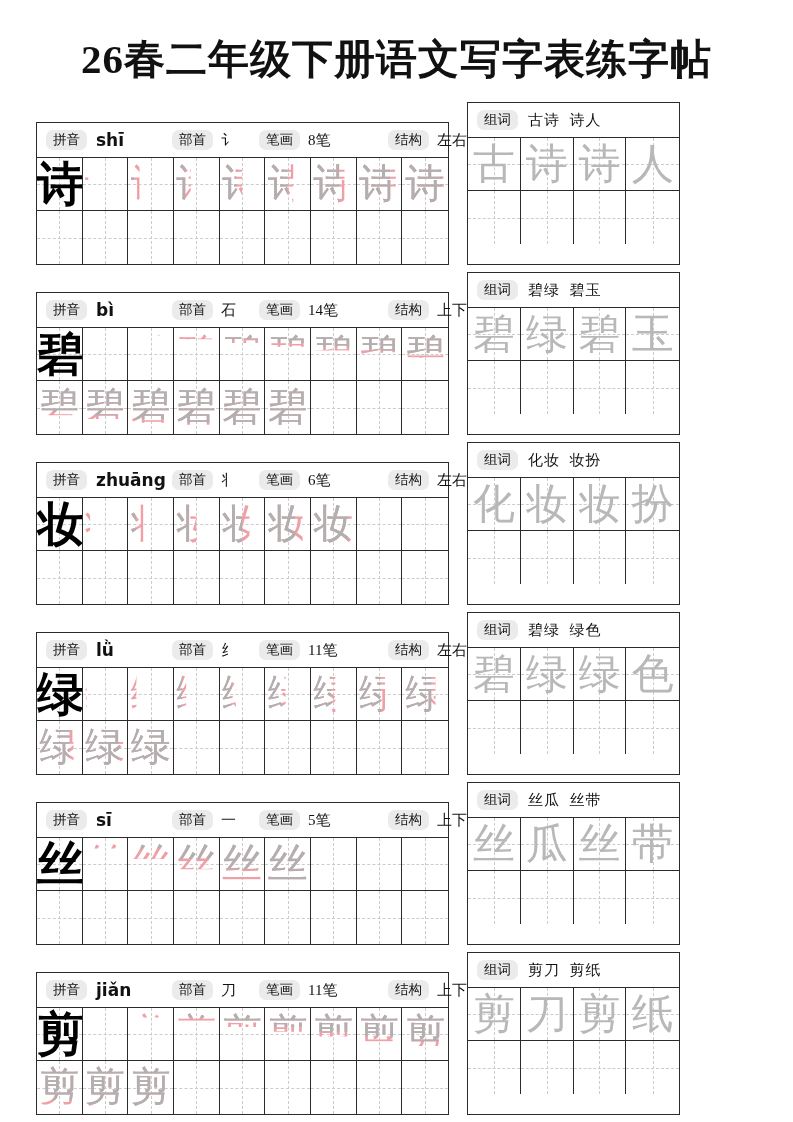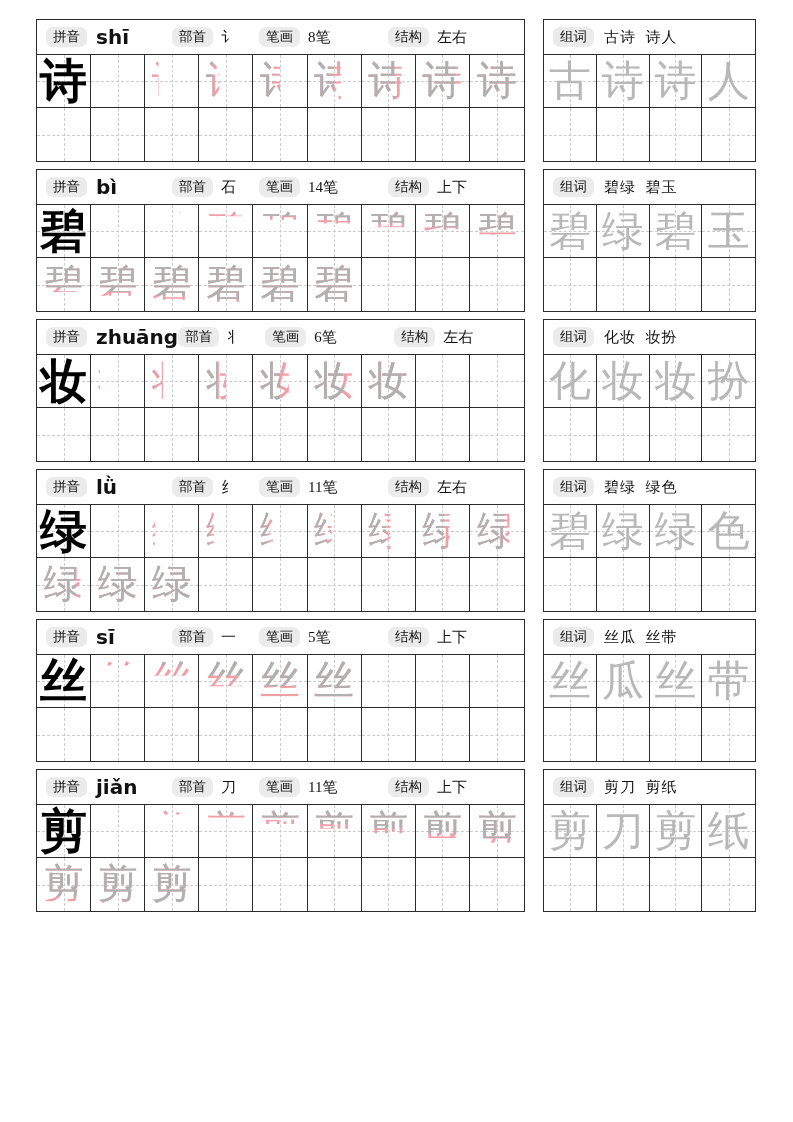--- a/index.html
+++ b/index.html
@@ -47,21 +47,21 @@
   .name-grid .ncell:last-child{border-right:none;}
   .name-grid .ncell::before,
   .name-grid .ncell::after{content:"";position:absolute;}
   .name-grid .ncell::before{left:0;right:0;top:50%;border-top:1px dashed #d8d8d8;}
   .name-grid .ncell::after{top:0;bottom:0;left:50%;border-left:1px dashed #d8d8d8;}
 
   
   .sections{margin:19px 37px 0 36px;}
   .section-row{display:flex;gap:18px;margin-bottom:7px;}
   .card{border:1.6px solid #2b2b2b;box-sizing:border-box;background:#fff;}
-  .card-left{width:489px;}
+  .card-left{width:413px;margin-top:20px;}
   .card-right{width:213px;}
   .head{
     display:flex;
     align-items:center;
     height:35px;
     border-bottom:1.6px solid #2b2b2b;
     padding:0 9px;
     box-sizing:border-box;
     font-size:15px;
     white-space:pre;
@@ -70,21 +70,21 @@
     background:#ebebeb;
     border-radius:7px;
     padding:1px 7px 2px;
     font-size:13.5px;
     line-height:1.3;
     flex:0 0 auto;
   }
   .pinyin{
     font-family:"DejaVu Sans","Liberation Sans",sans-serif;
     font-weight:600;
-    font-size:20px;
+    font-size:17px;
     margin-left:9px;
     flex:0 0 76px;
     overflow:visible;
   }
   .hval{margin-left:8px;}
   .hval.radical{flex:0 0 32px;}
   .hval.strokes{flex:0 0 58px;}
   .gap1{flex:0 0 6px;}
   .gap2{flex:0 0 22px;}
   .words-val{margin-left:10px;letter-spacing:1px;}
@@ -133,20 +133,21 @@
     font-size:17px;
     letter-spacing:2px;
     white-space:pre;
   }
 </style>
 </head>
 <body>
 
 <div class="page">
 
+  <h1 class="title">26春二年级下册语文写字表练字帖</h1>
 
 
   <div class="sections" id="sections">
   <section class="section-row">
     <div class="card card-left">
       <div class="head">
         <span class="badge">拼音</span>
         <span class="pinyin">shī</span>
         <span class="badge">部首</span>
         <span class="hval radical">讠</span>

